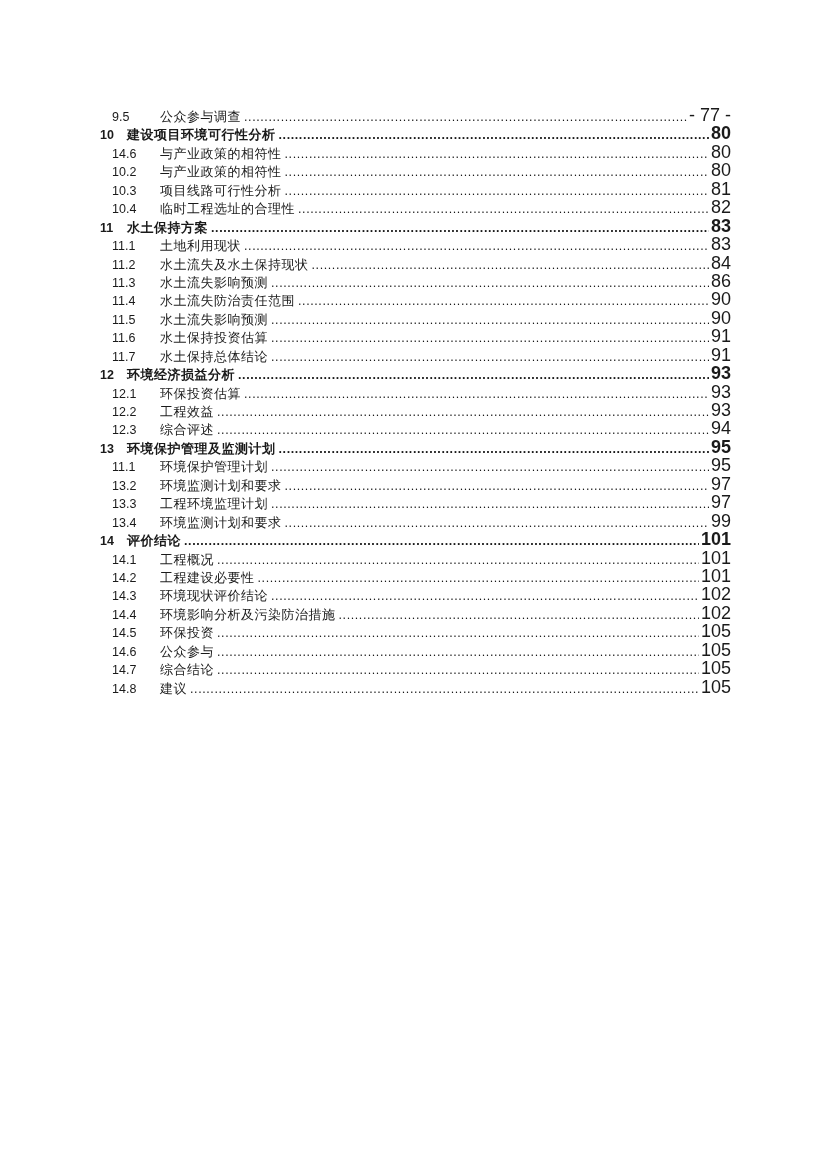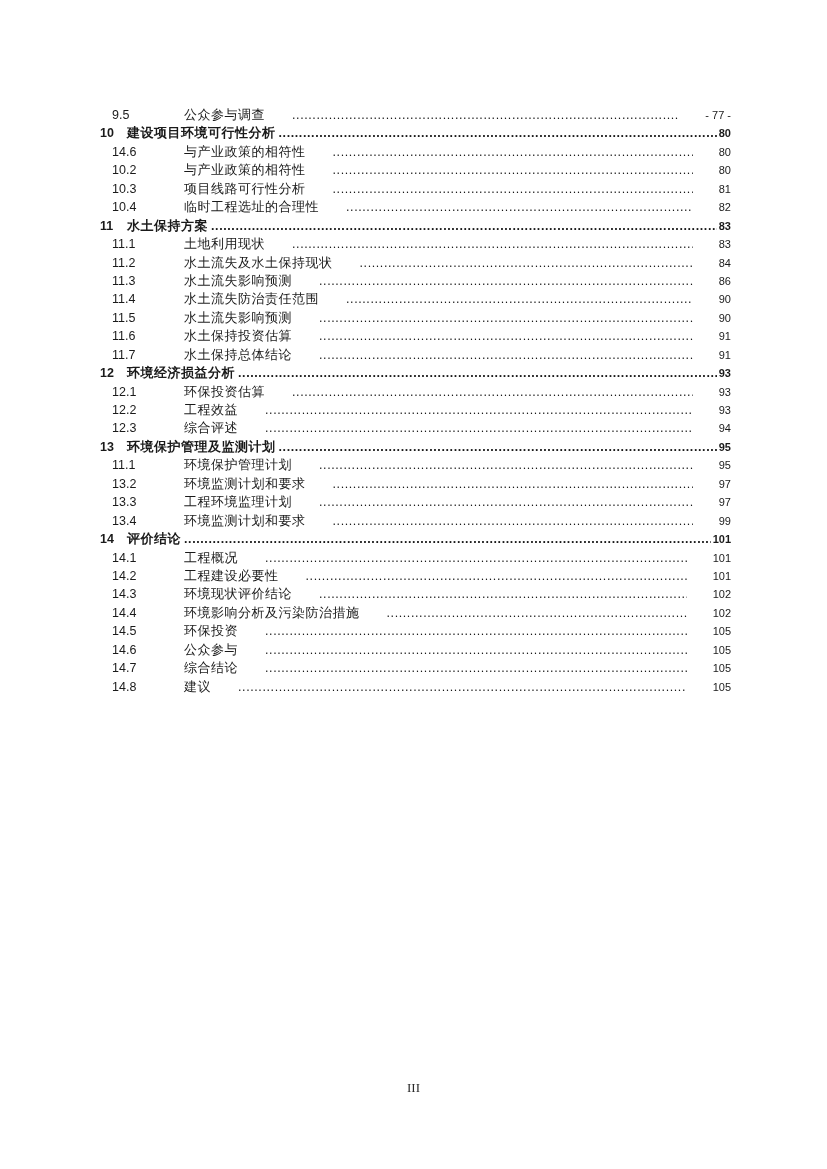--- a/index.html
+++ b/index.html
@@ -35,21 +35,20 @@
     white-space: nowrap;
   }
   .toc-row.level-1 {
     font-weight: bold;
   }
   .toc-row.level-1 .toc-num {
     flex: 0 0 27px;
   }
   .toc-row.level-2 {
     padding-left: 12px;
-    gap: 24px;
   }
   .toc-row.level-2 .toc-num {
     flex: 0 0 48px;
   }
   .toc-num {
     font-size: 12.5px;
   }
   .toc-title {
     flex: none;
     letter-spacing: 0.5px;
@@ -57,21 +56,21 @@
   .toc-dots {
     flex: 1 1 auto;
     overflow: hidden;
     white-space: nowrap;
     margin: 0 2px 0 3px;
     letter-spacing: 0.6px;
     font-size: 12.5px;
   }
   .toc-page {
     flex: none;
-    font-size: 11px;
+    font-size: 18px;
   }
   .footer {
     position: absolute;
     top: 1080px;
     left: 0;
     width: 827px;
     text-align: center;
     font-family: "Liberation Serif", serif;
     font-size: 13px;
     color: #2a2a2a;
@@ -270,15 +269,14 @@
       <span class="toc-page">105</span>
     </div>
       <div class="toc-row level-2">
       <span class="toc-num">14.8</span>
       <span class="toc-title">建议</span>
       <span class="toc-dots">............................................................................................................................................................................................................................................................................................................</span>
       <span class="toc-page">105</span>
     </div>
     </div>
 
-  <div class="footer">III</div>
 
 </div>
 
 </body></html>

